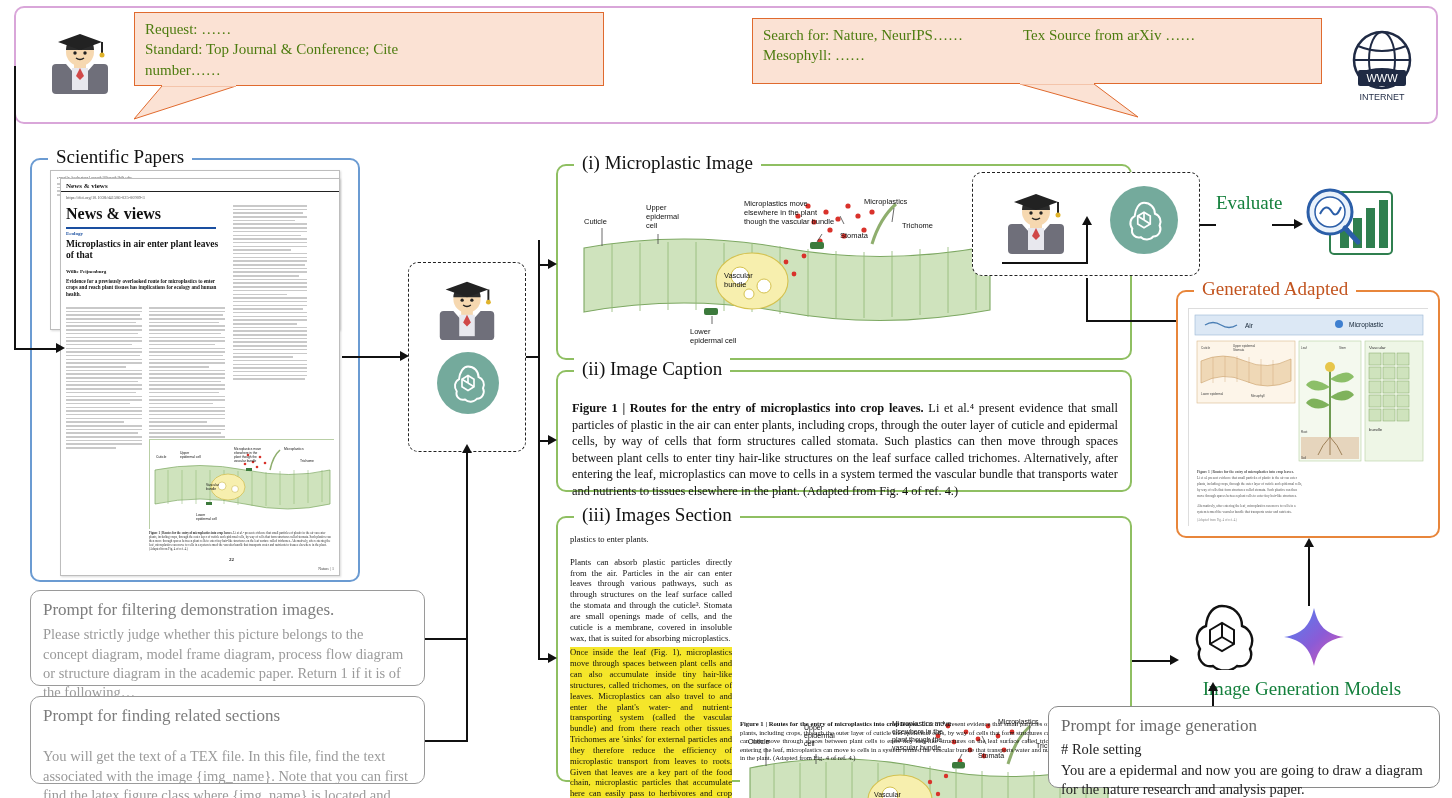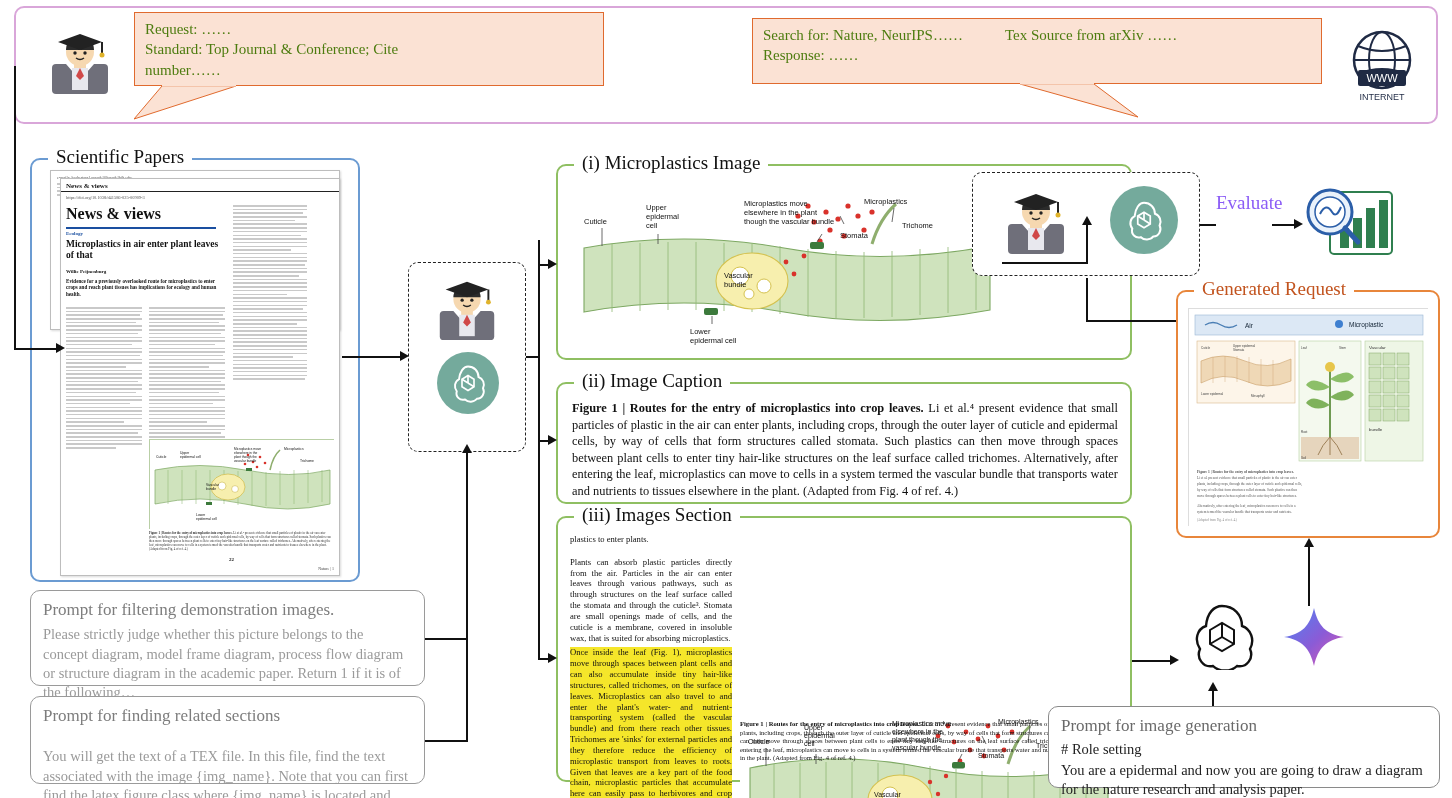--- a/index.html
+++ b/index.html
@@ -112,21 +112,21 @@
     text-align: justify;
   }
   .hl { background: #f5e62a; }
 
   .gpt-badge {
     border-radius: 50%;
     background: #74aa9c;
     display: flex; align-items: center; justify-content: center;
   }
 
-  .label-txt { font-size: 19px; color: #8b5cf6; }
+  .label-txt { font-size: 19px; color: #15803d; }
 </style>
 </head>
 <body>
 
 <div id="canvas">
 
   <div class="abs top-panel"></div>
 
   <div class="abs" style="left:44px; top:24px; width:72px; height:72px;">
     <svg viewBox="0 0 72 72" width="72" height="72">
@@ -153,25 +153,25 @@
     <div>number……</div>
   </div>
   <div class="abs" style="left:134px; top:85px;">
     <svg width="110" height="36" viewBox="0 0 110 36">
       <polygon points="0,34 102,1 28,1" fill="#fbe2d4" stroke="#e06a2e" stroke-width="1"></polygon>
       <line x1="28" y1="0.5" x2="102" y2="0.5" stroke="#fbe2d4" stroke-width="2"></line>
     </svg>
   </div>
 
   <div class="abs bubble" style="left:752px; top:18px; width:570px; height:66px;">
-    <div style="display:flex; gap:42px;">
+    <div style="display:flex; gap:60px;">
       <span>Search for: Nature, NeurIPS……</span>
       <span>Tex Source from arXiv ……</span>
     </div>
-    <div>Response: ……</div>
+    <div>Mesophyll: ……</div>
   </div>
   <div class="abs" style="left:1010px; top:83px;">
     <svg width="130" height="36" viewBox="0 0 130 36">
       <polygon points="128,34 10,1 84,1" fill="#fbe2d4" stroke="#e06a2e" stroke-width="1"></polygon>
       <line x1="10" y1="0.5" x2="84" y2="0.5" stroke="#fbe2d4" stroke-width="2"></line>
     </svg>
   </div>
 
   <div class="abs" style="left:1346px; top:26px; width:72px; height:78px;">
     <svg viewBox="0 0 72 78" width="72" height="78">
@@ -442,21 +442,21 @@
     <svg viewBox="0 0 64 64" width="48" height="48">
       <path d="M32 10 C40 10 46 16 46 24 C52 26 55 33 52 39 C55 45 51 53 44 53 C40 58 32 58 28 54 C21 56 15 50 17 43 C13 38 14 30 20 27 C21 17 26 10 32 10 Z" fill="none" stroke="#ffffff" stroke-width="2.6"></path>
       <path d="M24 27 L32 22 L40 27 L40 37 L32 42 L24 37 Z" fill="none" stroke="#ffffff" stroke-width="2.2"></path>
       <line x1="32" y1="22" x2="32" y2="32" stroke="#ffffff" stroke-width="2.2"></line>
       <line x1="32" y1="32" x2="40" y2="37" stroke="#ffffff" stroke-width="2.2"></line>
       <line x1="32" y1="32" x2="24" y2="27" stroke="#ffffff" stroke-width="2.2"></line>
     </svg>
   </div>
 
   <div class="abs titled-box" style="left:556px; top:164px; width:576px; height:196px;">
-    <span class="box-title">(i) Microplastics Image</span>
+    <span class="box-title">(i) Microplastic Image</span>
   </div>
   <div class="abs leafdiag" style="left:572px; top:186px; width:430px; height:164px;">
     <svg viewBox="0 0 430 164" width="430" height="164">
       <rect x="0" y="0" width="430" height="164" fill="#ffffff"></rect>
 
       <path d="M12 62 q100 -18 200 0 q100 18 206 -2 l0 64 q-106 20 -206 2 q-100 -18 -200 0 z" fill="#cfe3bd" stroke="#7da862" stroke-width="1.1"></path>
       <g stroke="#8fb874" stroke-width="0.8">
         <line x1="40" y1="58" x2="40" y2="126"></line>
           <line x1="68" y1="57" x2="68" y2="125"></line>
         <line x1="96" y1="56" x2="96" y2="124"></line>
@@ -522,21 +522,21 @@
         <text x="268" y="52">Stomata</text>
         <text x="330" y="42">Trichome</text>
         <text x="152" y="92">Vascular</text>
         <text x="152" y="101">bundle</text>
         <text x="118" y="148">Lower</text>
         <text x="118" y="157">epidermal cell</text>
       </g>
     </svg>
   </div>
 
-  <div class="abs titled-box" style="left:556px; top:382px; width:576px; height:122px;">
+  <div class="abs titled-box" style="left:556px; top:370px; width:576px; height:122px;">
     <span class="box-title">(ii) Image Caption</span>
   </div>
   <div class="abs caption-box" style="left:572px; top:400px; width:546px;">
     <b>Figure 1 | Routes for the entry of microplastics into crop leaves.</b><span> Li et al.⁴ present evidence that small particles of plastic in the air can enter plants, including crops, through the outer layer of cuticle and epidermal cells, by way of cells that form structures called stomata. Such plastics can then move through spaces between plant cells to enter tiny hair-like structures on the leaf surface called trichomes. Alternatively, after entering the leaf, microplastics can move to cells in a system termed the vascular bundle that transports water and nutrients to tissues elsewhere in the plant. (Adapted from Fig. 4 of ref. 4.)</span>
   </div>
 
   <div class="abs titled-box" style="left:556px; top:516px; width:576px; height:266px;">
     <span class="box-title">(iii) Images Section</span>
   </div>
 
@@ -663,21 +663,21 @@
       <rect x="66" y="30" width="9" height="40" fill="#2f7f4f"></rect>
       <rect x="79" y="22" width="9" height="48" fill="#2f7f4f"></rect>
       <circle cx="30" cy="34" r="22" fill="#eaf2fb" stroke="#2b5ea8" stroke-width="3"></circle>
       <circle cx="30" cy="34" r="15" fill="#ffffff" stroke="#2b5ea8" stroke-width="1.5"></circle>
       <path d="M20 36 q6 -12 12 -2 q4 7 9 -5" stroke="#2b5ea8" stroke-width="2" fill="none"></path>
       <line x1="45" y1="50" x2="58" y2="64" stroke="#2b5ea8" stroke-width="5" stroke-linecap="round"></line>
     </svg>
   </div>
 
   <div class="abs titled-box orange" style="left:1176px; top:290px; width:264px; height:248px;">
-    <span class="box-title" style="color:#c2541f;">Generated Request</span>
+    <span class="box-title" style="color:#c2541f;">Generated Adapted</span>
   </div>
 
   <div class="abs" style="left:1188px; top:308px; width:240px; height:218px; background:#ffffff; border:1px solid #ddd;">
     <svg viewBox="0 0 240 218" width="240" height="218">
       <rect x="0" y="0" width="240" height="218" fill="#ffffff"></rect>
 
       <rect x="6" y="6" width="228" height="20" fill="#dce8f5" stroke="#9ab6d4" stroke-width="0.6"></rect>
       <path d="M16 16 q8 -5 16 0 q8 5 16 0" stroke="#4b7fb5" stroke-width="1.4" fill="none"></path>
       <text x="56" y="19" font-size="6.5" font-family="Liberation Sans, sans-serif" fill="#123">Air</text>
       <circle cx="150" cy="15" r="4" fill="#3e7fd0"></circle>
@@ -769,20 +769,21 @@
       <defs>
         <linearGradient id="sparkgrad" x1="0" y1="0" x2="1" y2="1">
           <stop offset="0%" stop-color="#4b86f5"></stop>
           <stop offset="55%" stop-color="#8b5bd6"></stop>
           <stop offset="100%" stop-color="#e05ab0"></stop>
         </linearGradient>
       </defs>
       <path d="M32 2 C36 20 44 28 62 31 C44 34 36 42 32 60 C28 42 20 34 2 31 C20 28 28 20 32 2 Z" fill="url(#sparkgrad)"></path>
     </svg>
   </div>
+  <div class="abs label-txt" style="left:1152px; top:678px; width:300px; text-align:center;">Image Generation Models</div>
 
   <div class="abs prompt-box dark" style="left:1048px; top:706px; width:392px; height:82px;">
     <div class="prompt-title" style="color:#6a6a6a;">Prompt for image generation</div>
     <div style="margin-top:3px; color:#222;"># Role setting</div>
     <div style="margin-top:1px; color:#222;">You are a epidermal and now you are going to draw a diagram for the nature research and analysis paper.</div>
   </div>
 
   <div class="abs line vline" style="left:14px; top:66px; height:282px;"></div>
   <div class="abs line hline" style="left:14px; top:348px; width:44px;"></div>
   <div class="abs arrow-head" style="left:56px; top:343px;"></div>

